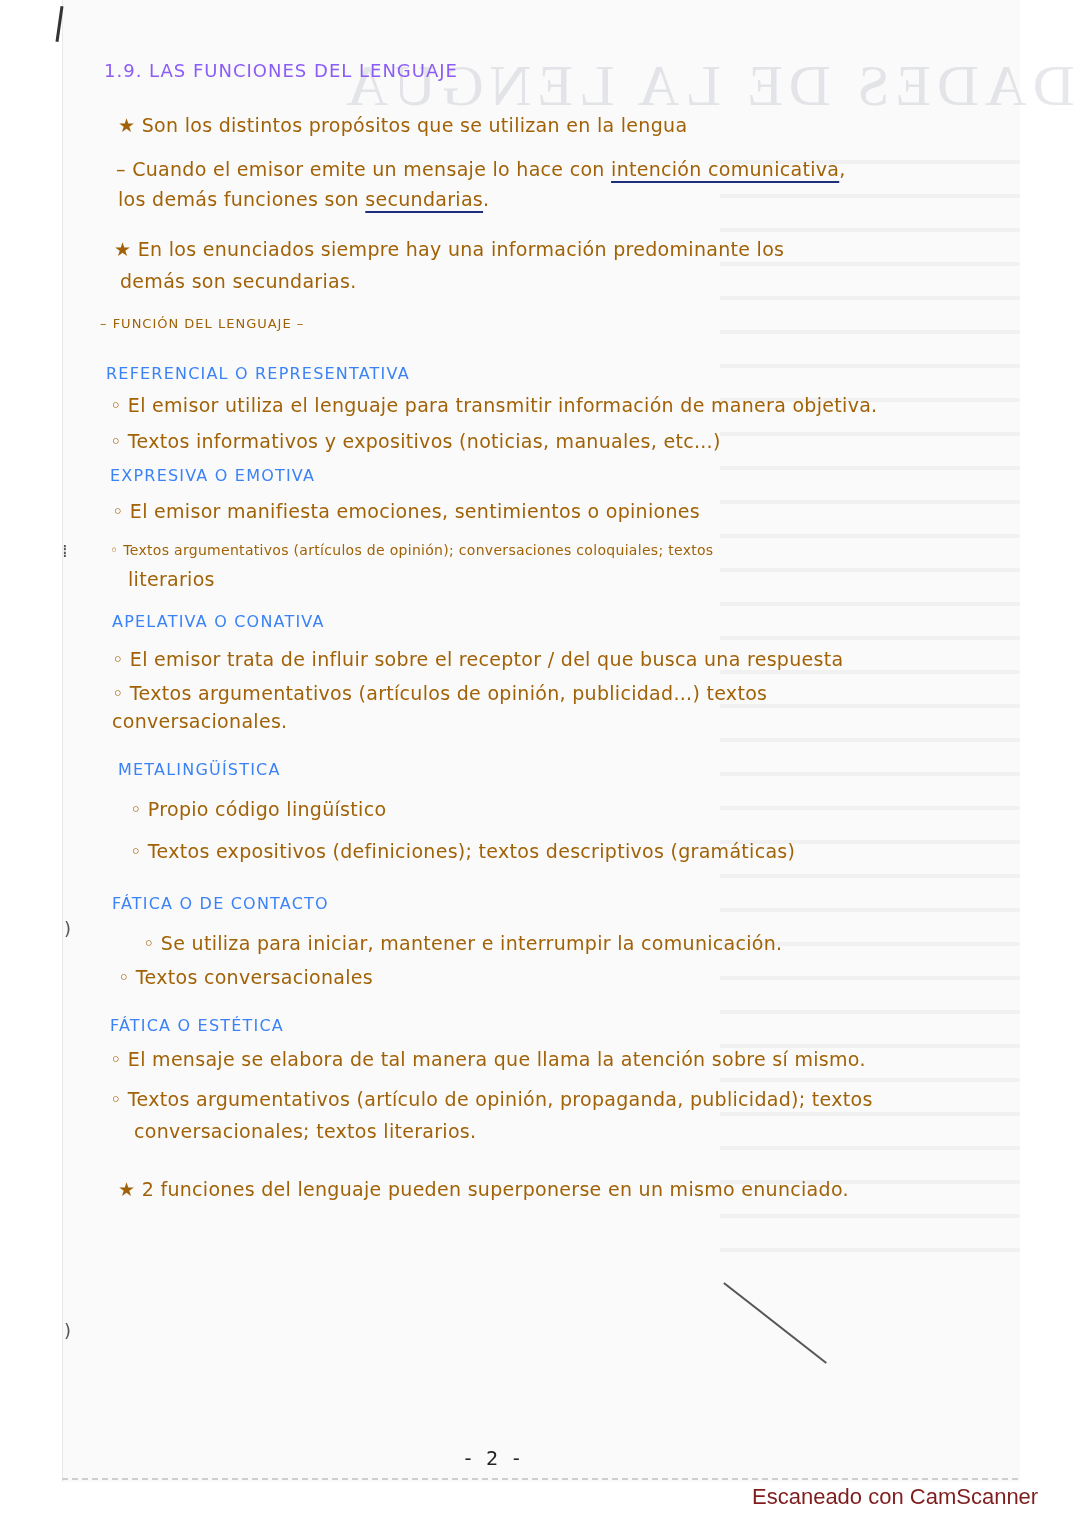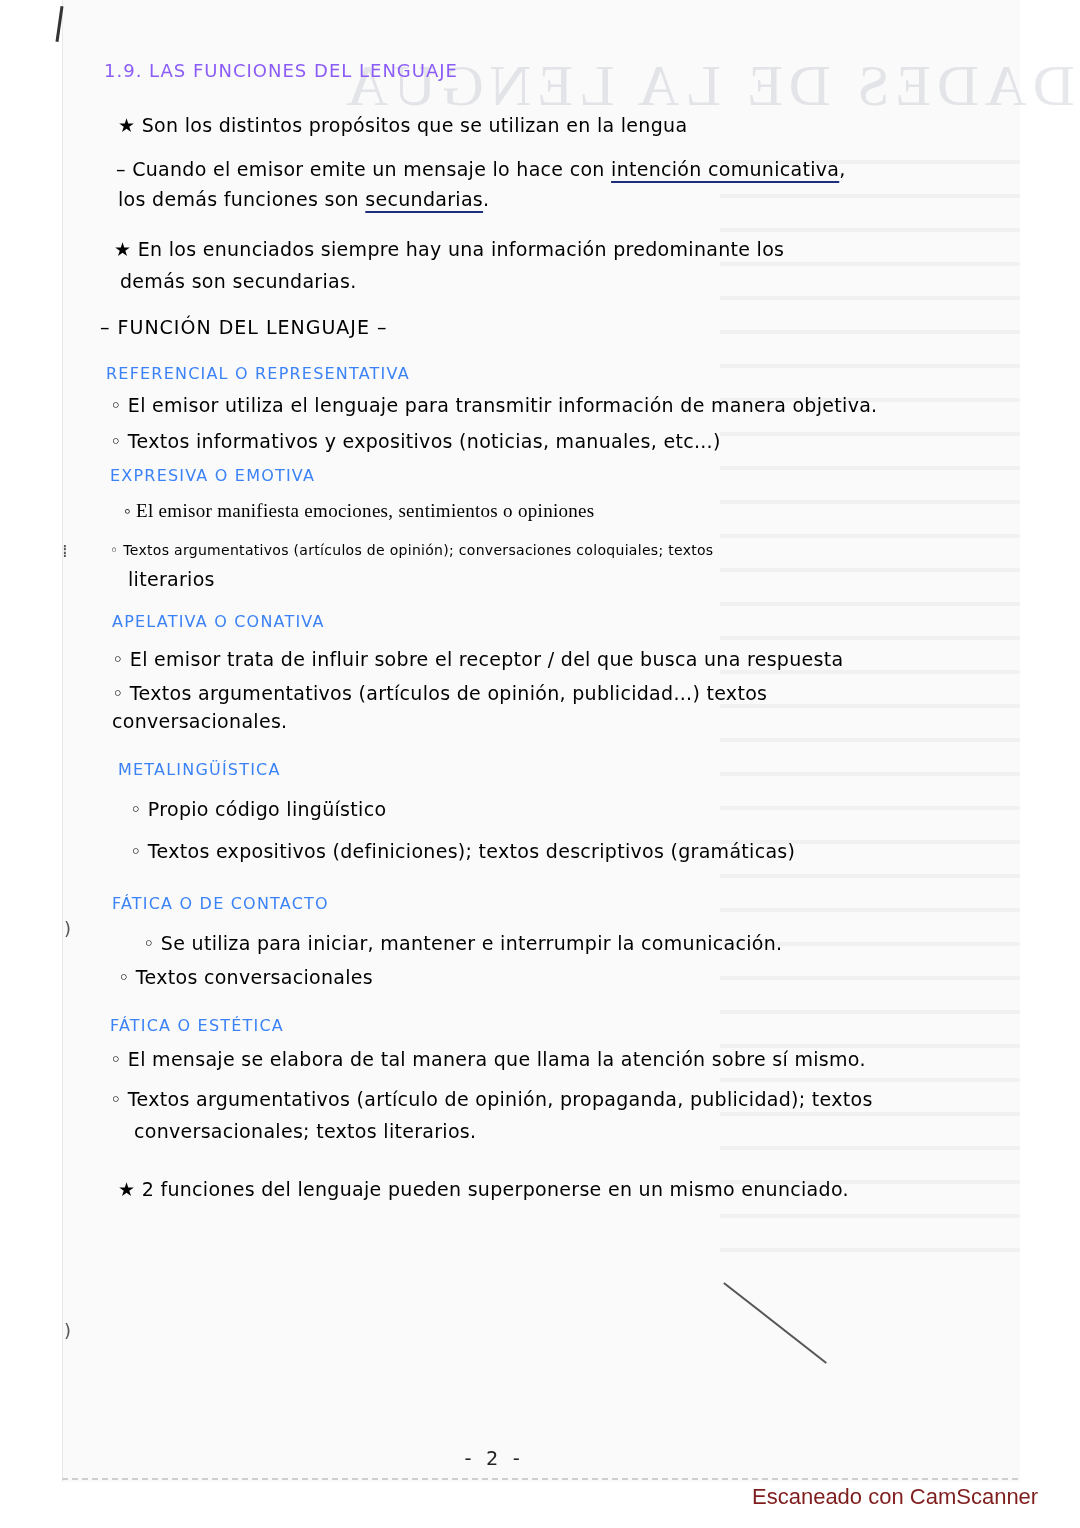--- a/index.html
+++ b/index.html
@@ -30,21 +30,21 @@
     .bleed-lines {
       position: absolute; left: 720px; top: 130px; width: 300px; height: 1150px;
       background: repeating-linear-gradient(180deg, transparent 0 30px, rgba(160,160,170,0.10) 30px 34px);
       pointer-events: none;
     }
     .stray-line {
       position: absolute; left: 724px; top: 1282px; width: 130px; height: 1.5px;
       background: #555; transform: rotate(38deg); transform-origin: left center;
     }
     .text { position: absolute; white-space: nowrap; font-family: "DejaVu Sans", sans-serif; }
-    .ink { color: #000000; font-size: 19px; letter-spacing: 0.3px; text-align: center; }
+    .ink { color: #a16207; font-size: 19px; letter-spacing: 0.3px; text-align: center; }
     .title { color: #8b5cf6; font-size: 18px; letter-spacing: 1px; }
     .sect { color: #3b82f6; font-size: 16px; letter-spacing: 1.2px; }
     .u { text-decoration: underline; text-decoration-color: #1d2f7a; text-decoration-thickness: 2px; text-underline-offset: 5px; }
     .page-num { position: absolute; left: 462px; top: 1446px; font-family: "DejaVu Sans Mono", monospace; font-size: 20px; color: #222; }
     .watermark { position: absolute; left: 752px; top: 1484px; font-family: "Liberation Sans", sans-serif; font-size: 22px; color: #7f1d1d; }
     .side-mark { position: absolute; color: #555; font-size: 18px; }
   </style>
 </head>
 <body>
 
@@ -63,28 +63,28 @@
   <span>– Cuando el emisor emite un mensaje lo hace con</span>
   <span class="u">intención comunicativa</span><span>,</span>
 </div>
 <div class="text ink" style="left:118px; top:188px;">
   <span>los demás funciones son</span>
   <span class="u">secundarias</span><span>.</span>
 </div>
 <div class="text ink" style="left:114px; top:238px;">★ En los enunciados siempre hay una información predominante los</div>
 <div class="text ink" style="left:120px; top:270px;">demás son secundarias.</div>
 
-<div class="text ink" style="left:100px; top:316px; font-size:19px; letter-spacing:1px;">– FUNCIÓN DEL LENGUAJE –</div>
+<div class="text ink" style="left:100px; top:316px; font-size:13px; letter-spacing:1px;">– FUNCIÓN DEL LENGUAJE –</div>
 
 <div class="text sect" style="left:106px; top:364px;">REFERENCIAL O REPRESENTATIVA</div>
 <div class="text ink" style="left:110px; top:394px;">◦ El emisor utiliza el lenguaje para transmitir información de manera objetiva.</div>
 <div class="text ink" style="left:110px; top:430px;">◦ Textos informativos y expositivos (noticias, manuales, etc...)</div>
 
 <div class="text sect" style="left:110px; top:466px;">EXPRESIVA O EMOTIVA</div>
-<div class="text ink" style="left:124px; top:500px;font-family:Liberation Serif, serif;">◦ El emisor manifiesta emociones, sentimientos o opiniones</div>
+<div class="text ink" style="left:112px; top:500px;">◦ El emisor manifiesta emociones, sentimientos o opiniones</div>
 <div class="text ink" style="left:110px; top:542px; font-size:14px;">◦ Textos argumentativos (artículos de opinión); conversaciones coloquiales; textos</div>
 <div class="text ink" style="left:128px; top:568px;">literarios</div>
 
 <div class="text sect" style="left:112px; top:612px;">APELATIVA O CONATIVA</div>
 <div class="text ink" style="left:112px; top:648px;">◦ El emisor trata de influir sobre el receptor / del que busca una respuesta</div>
 <div class="text ink" style="left:112px; top:682px;">◦ Textos argumentativos (artículos de opinión, publicidad...) textos</div>
 <div class="text ink" style="left:112px; top:710px;">conversacionales.</div>
 
 <div class="text sect" style="left:118px; top:760px;text-align:right;">METALINGÜÍSTICA</div>
 <div class="text ink" style="left:130px; top:798px;">◦ Propio código lingüístico</div>

